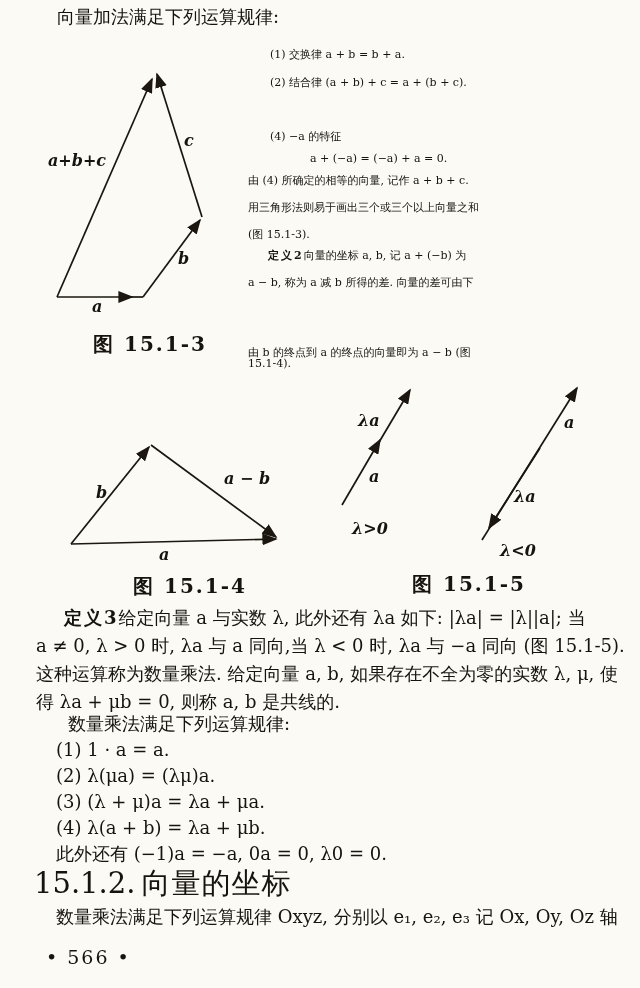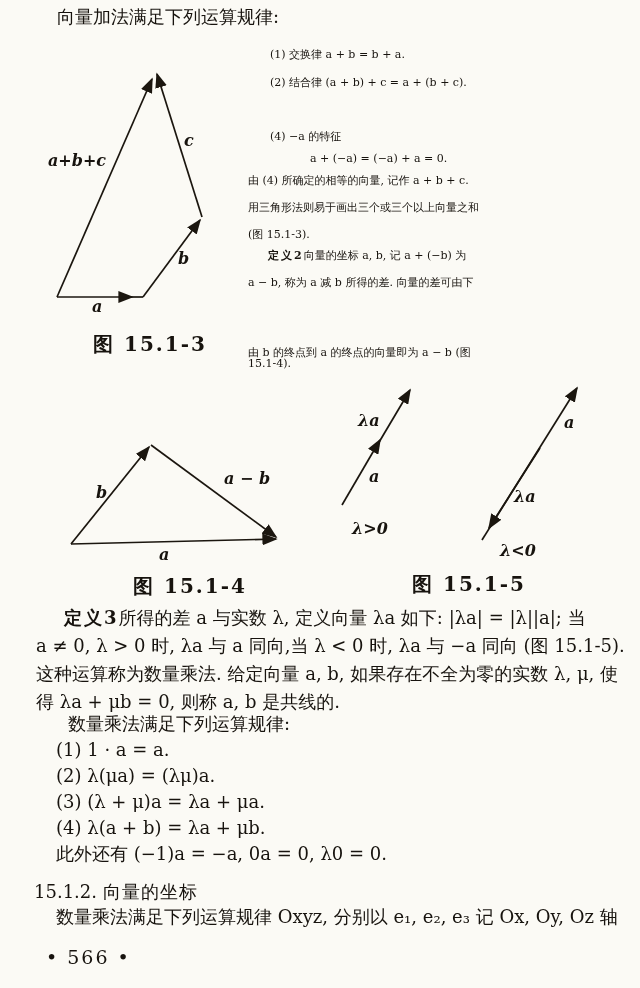--- a/index.html
+++ b/index.html
@@ -9,21 +9,21 @@
     background:#fbfaf5;
     color:#17130e;
     font-family:"DejaVu Serif","Liberation Serif",serif;
     overflow:hidden;
   }
   .abs { position:absolute; white-space:nowrap; }
   .t   { font-size:18px; line-height:24px; }
   .rc  { font-size:11px; line-height:22px; }
   .term { font-weight:bold; letter-spacing:2px; }
   .caption { font-size:20px; font-weight:600; letter-spacing:2px; }
-  .section-heading { font-size:18px; letter-spacing:1px;margin-top:16px; }
+  .section-heading { font-size:29px; letter-spacing:1px; }
   .section-num { letter-spacing:0; margin-right:6px; }
   .pageno { font-size:19px; letter-spacing:2px; }
   svg { position:absolute; overflow:visible; }
   svg line, svg path.v { stroke:#1b160f; stroke-width:1.7; fill:none; }
   svg .ah { fill:#1b160f; stroke:none; }
   svg text { font-family:"DejaVu Serif","Liberation Serif",serif; font-style:italic; font-weight:bold; font-size:16px; fill:#17130e; }
 </style>
 </head>
 <body>
 
@@ -95,21 +95,21 @@
 
   <line x1="154" y1="162" x2="249" y2="10" marker-end="url(#m5)"></line>
   <line x1="212" y1="70" x2="161" y2="150" marker-end="url(#m5)"></line>
   <text x="236" y="50">a</text>
   <text x="186" y="124">λa</text>
   <text x="172" y="178">λ&lt;0</text>
 </svg>
 <div class="abs caption" style="left:412px; top:571px;">图  15.1-5</div>
 
 <div class="abs t" style="left:64px; top:606px;">
-  <span class="term">定义3</span><span>所得的差 a 与实数 λ, 定义向量 λa 如下: |λa| = |λ||a|; 当</span>
+  <span class="term">定义3</span><span>给定向量 a 与实数 λ, 此外还有 λa 如下: |λa| = |λ||a|; 当</span>
 </div>
 <div class="abs t" style="left:36px; top:634px;">a ≠ 0, λ &gt; 0 时, λa 与 a 同向,当 λ &lt; 0 时, λa 与 −a 同向 (图 15.1-5).</div>
 <div class="abs t" style="left:36px; top:662px;">这种运算称为数量乘法. 给定向量 a, b, 如果存在不全为零的实数 λ, μ, 使</div>
 <div class="abs t" style="left:36px; top:690px;">得 λa + μb = 0, 则称 a, b 是共线的.</div>
 
 <div class="abs t" style="left:68px; top:712px;text-align:center;">数量乘法满足下列运算规律:</div>
 <div class="abs t" style="left:56px; top:738px;">(1) 1 · a = a.</div>
 <div class="abs t" style="left:56px; top:764px;">(2) λ(μa) = (λμ)a.</div>
 <div class="abs t" style="left:56px; top:790px;">(3) (λ + μ)a = λa + μa.</div>
 <div class="abs t" style="left:56px; top:816px;">(4) λ(a + b) = λa + μb.</div>

